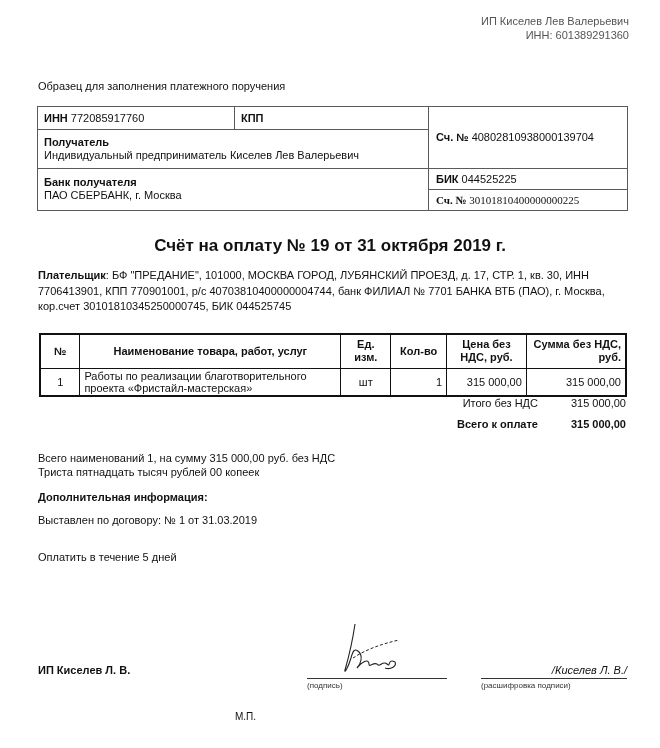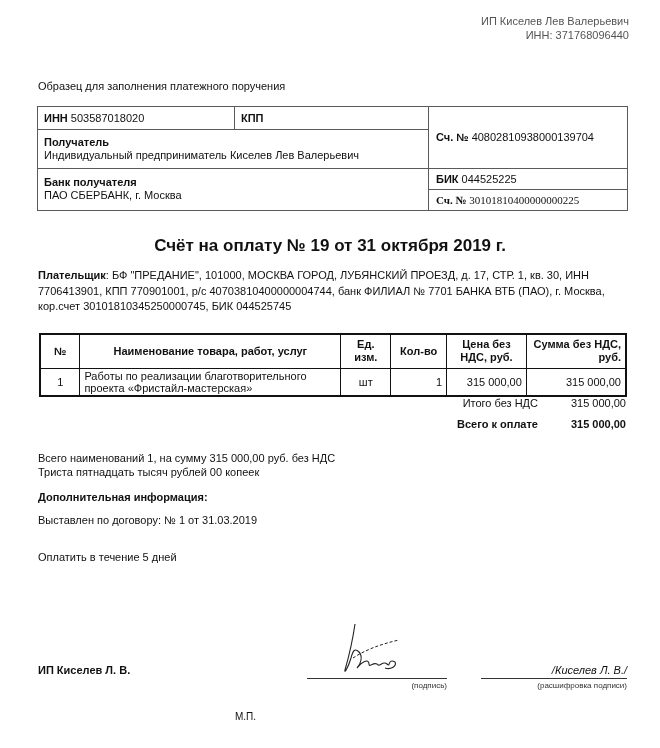--- a/index.html
+++ b/index.html
@@ -32,46 +32,46 @@
   .r { text-align: right; }
 
   .totals { position: absolute; left: 400px; width: 226px; font-size: 11px; }
   .totals .row { display: flex; justify-content: space-between; height: 21px; align-items: center; }
   .totals .lbl { width: 138px; text-align: right; }
   .totals .val { text-align: right; }
 
   .txt { position: absolute; left: 38px; font-size: 11px; line-height: 14px; }
 
   .sig-line { position: absolute; height: 1px; background: #333; top: 678px; }
-  .caption { position: absolute; font-size: 8px; color: #333; top: 681px; text-align: right; }
+  .caption { position: absolute; font-size: 8px; color: #333; top: 681px; text-align: left; }
 </style>
 </head>
 <body>
 
 <div class="hdr">
   <div>ИП Киселев Лев Валерьевич</div>
-  <div>ИНН: 371768096440</div>
+  <div>ИНН: 601389291360</div>
 </div>
 
 <div class="abs sample-title">Образец для заполнения платежного поручения</div>
 
 <div class="bank">
 
   <div class="vline" style="left:390px; top:0; height:104px;"></div>
 
   <div class="vline" style="left:196px; top:0; height:23px;"></div>
 
   <div class="hline" style="left:0; top:22px; width:390px;"></div>
   <div class="hline" style="left:0; top:61px; width:590px;"></div>
 
   <div class="hline" style="left:390px; top:82px; width:200px;"></div>
 
   <div class="cell" style="left:6px; top:5px;">
     <b>ИНН</b>
-    <span>503587018020</span>
+    <span>772085917760</span>
   </div>
   <div class="cell" style="left:203px; top:5px;">
     <b>КПП</b>
     <span></span>
   </div>
   <div class="cell" style="left:6px; top:29px;">
     <div class="b">Получатель</div>
     <div>Индивидуальный предприниматель Киселев Лев Валерьевич</div>
   </div>
   <div class="cell" style="left:398px; top:24px;">

